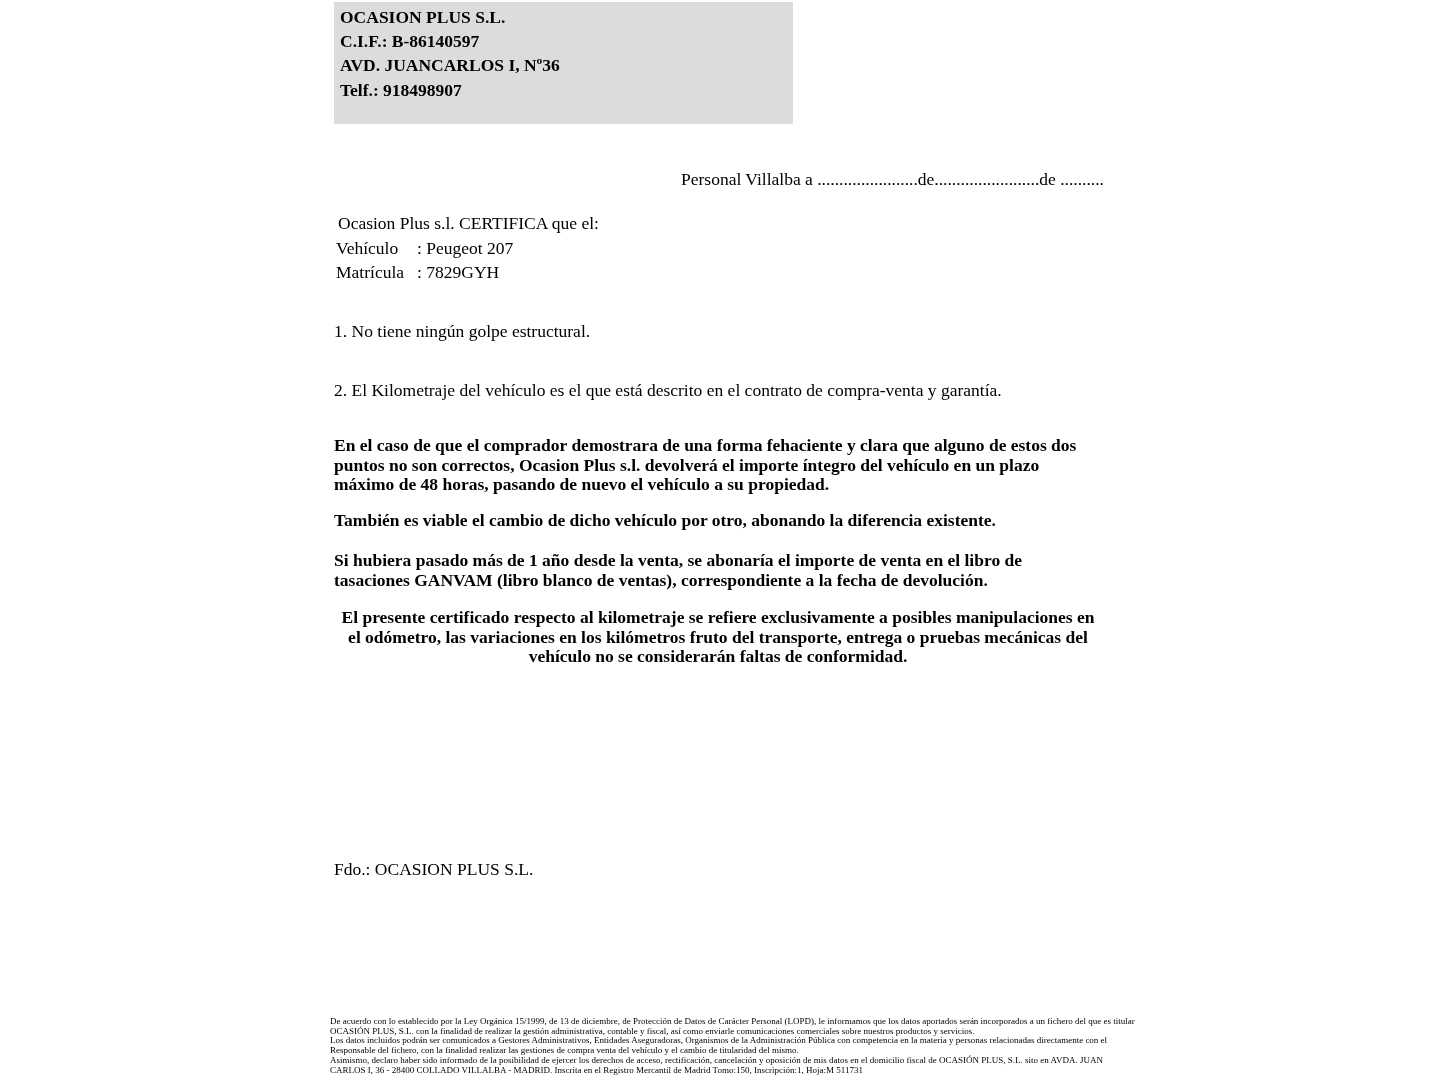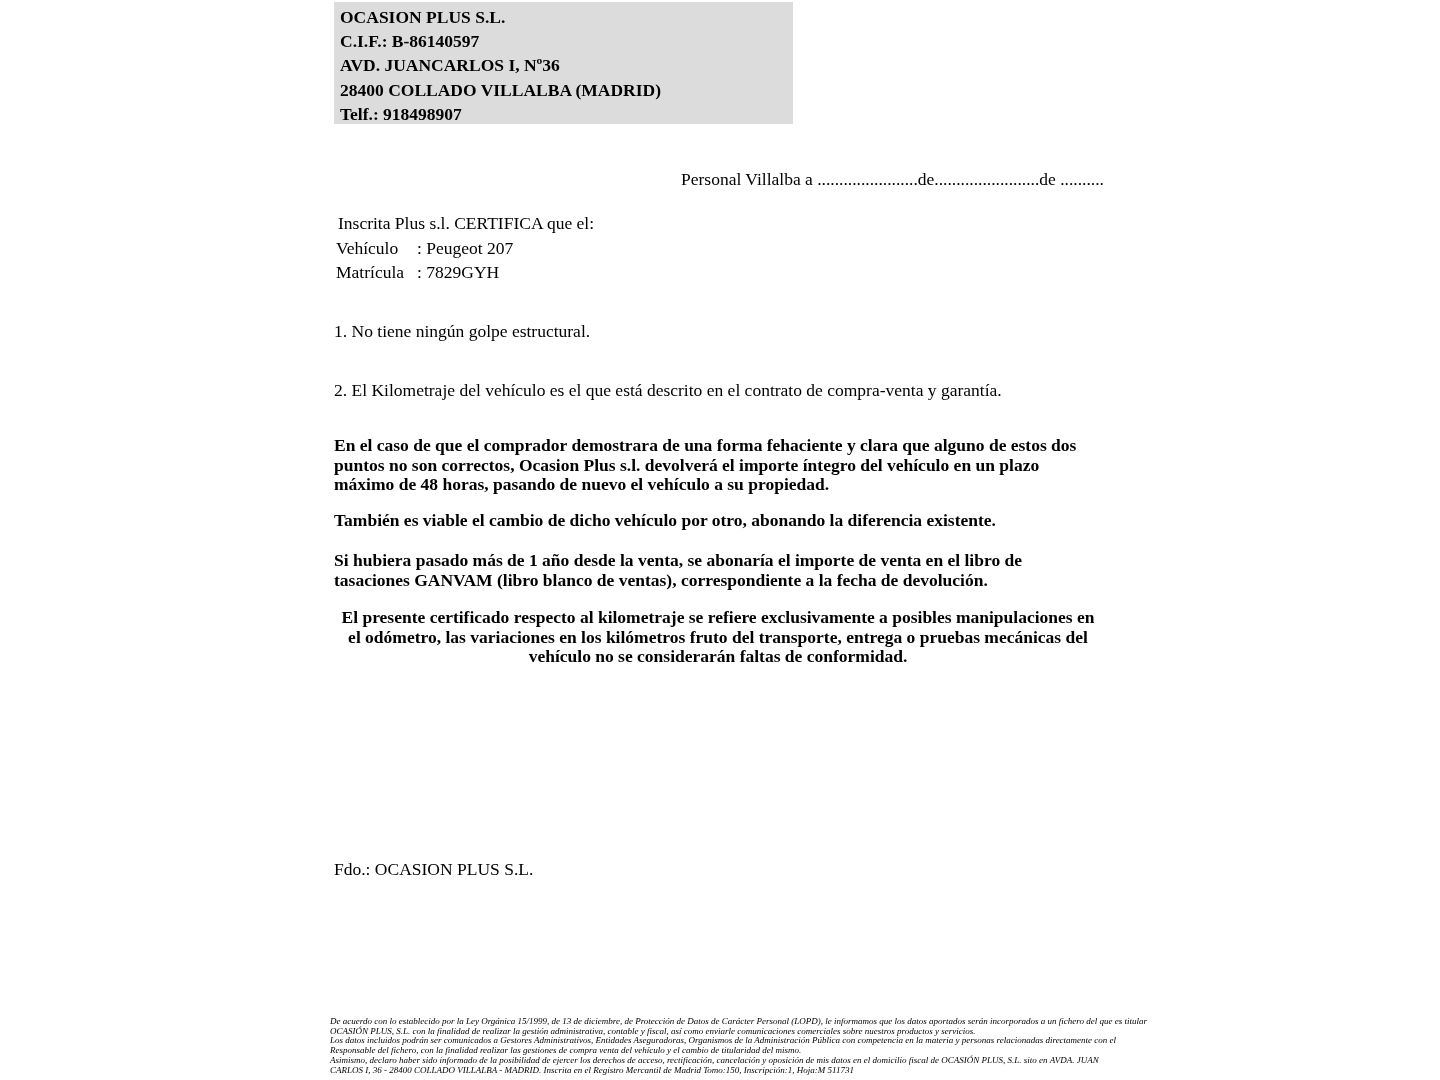--- a/index.html
+++ b/index.html
@@ -91,39 +91,37 @@
   .legal-footer {
     position: absolute;
     left: 330px;
     top: 1017px;
     width: 790px;
     font-size: 9px;
     line-height: 9.7px;
   }
   .legal-footer div {
     white-space: nowrap;
-    font-style: italic;
   }
 </style>
 </head>
 <body>
 
 <div class="page">
 
   <div class="header-box">
     <div>OCASION PLUS S.L.</div>
     <div>C.I.F.: B-86140597</div>
     <div>AVD. JUANCARLOS I, Nº36</div>
-    <div>28400 COLLADO VILLALBA (MADRID)</div>
     <div>Telf.: 918498907</div>
   </div>
 
   <div class="date-line">Personal Villalba a .......................de........................de ..........</div>
 
-  <div class="cert-intro">Inscrita Plus s.l. CERTIFICA que el:</div>
+  <div class="cert-intro">Ocasion Plus s.l. CERTIFICA que el:</div>
 
   <div class="cert-fields">
     <div class="cert-field-row">
       <span class="label">Vehículo</span><span class="value">: Peugeot 207</span>
     </div>
     <div class="cert-field-row">
       <span class="label">Matrícula</span><span class="value">: 7829GYH</span>
     </div>
   </div>
 

